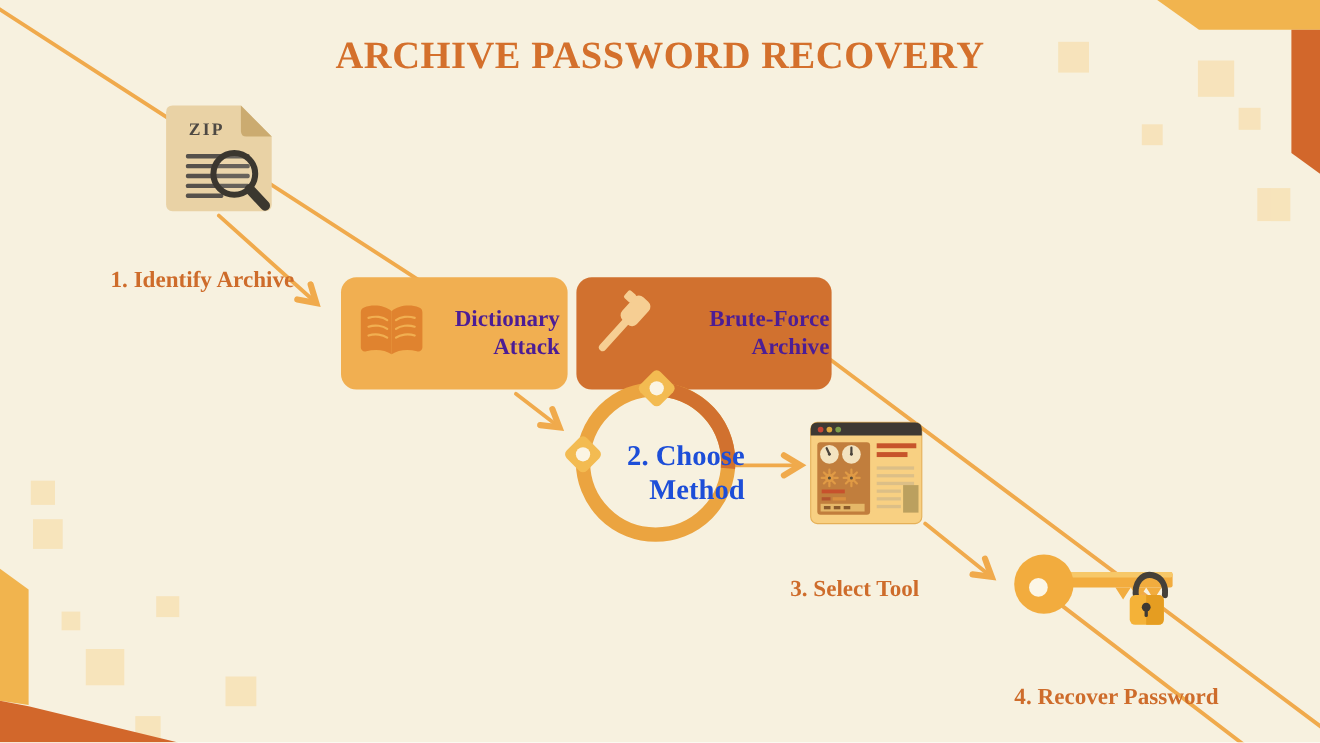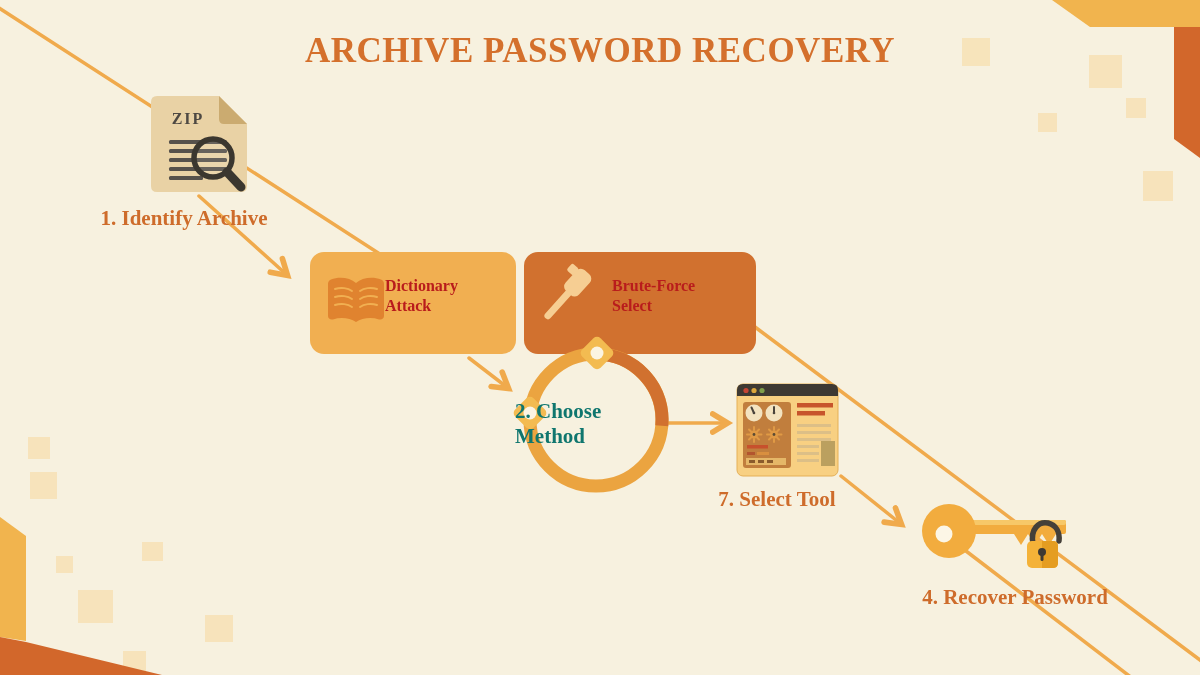--- a/index.html
+++ b/index.html
@@ -9,32 +9,32 @@
     font-family:Liberation Serif, serif;
   }
   .stage svg{position:absolute;left:0;top:0;}
   .txt{position:absolute;z-index:5;}
   .title{
     left:0;top:31px;width:1200px;text-align:center;
     font-size:35px;font-weight:bold;letter-spacing:.5px;color:#D4702C;
   }
   .step-label{
     text-align:center;font-size:21px;font-weight:bold;color:#CE6C2B;
-    line-height:1.2;white-space:pre-line;
+    line-height:1.2;white-space:pre-line;margin-top:36px;
   }
   .lbl1{left:59px;top:206px;width:250px;}
   .lbl3{left:652px;top:487px;width:250px;}
   .lbl4{left:890px;top:585px;width:250px;}
   .circle-label{
-    left:515px;top:399px;width:162px;text-align:left;
-    font-size:21px;font-weight:bold;color:#0f766e;line-height:1.2;
+    left:515px;top:399px;width:162px;text-align:right;
+    font-size:26px;font-weight:bold;color:#1d4ed8;line-height:1.2;
     white-space:pre-line;
   }
   .box-label{
-    text-align:left;font-size:16px;font-weight:bold;color:#b91c1c;
+    text-align:right;font-size:21px;font-weight:bold;color:#4c1d95;
     line-height:1.24;white-space:pre-line;
   }
   .dict-label{left:385px;top:276px;width:124px;}
   .brute-label{left:612px;top:276px;width:142px;}
   .zip-label{
     left:166px;top:110px;width:44px;text-align:center;
     font-size:16px;font-weight:bold;letter-spacing:2px;color:#4E4943;
   }
 </style>
 </head>
@@ -195,19 +195,19 @@
     </g>
   </g>
 </svg>
 
 <div class="txt title">ARCHIVE PASSWORD RECOVERY</div>
 <div class="txt zip-label">ZIP</div>
 <div class="txt step-label lbl1">1. Identify Archive</div>
 <div class="txt box-label dict-label">Dictionary
 Attack</div>
 <div class="txt box-label brute-label">Brute-Force
-Select</div>
+Archive</div>
 <div class="txt circle-label">2. Choose
 Method</div>
-<div class="txt step-label lbl3">7. Select Tool</div>
+<div class="txt step-label lbl3">3. Select Tool</div>
 <div class="txt step-label lbl4">4. Recover Password</div>
 
 </div>
 
 </body></html>

